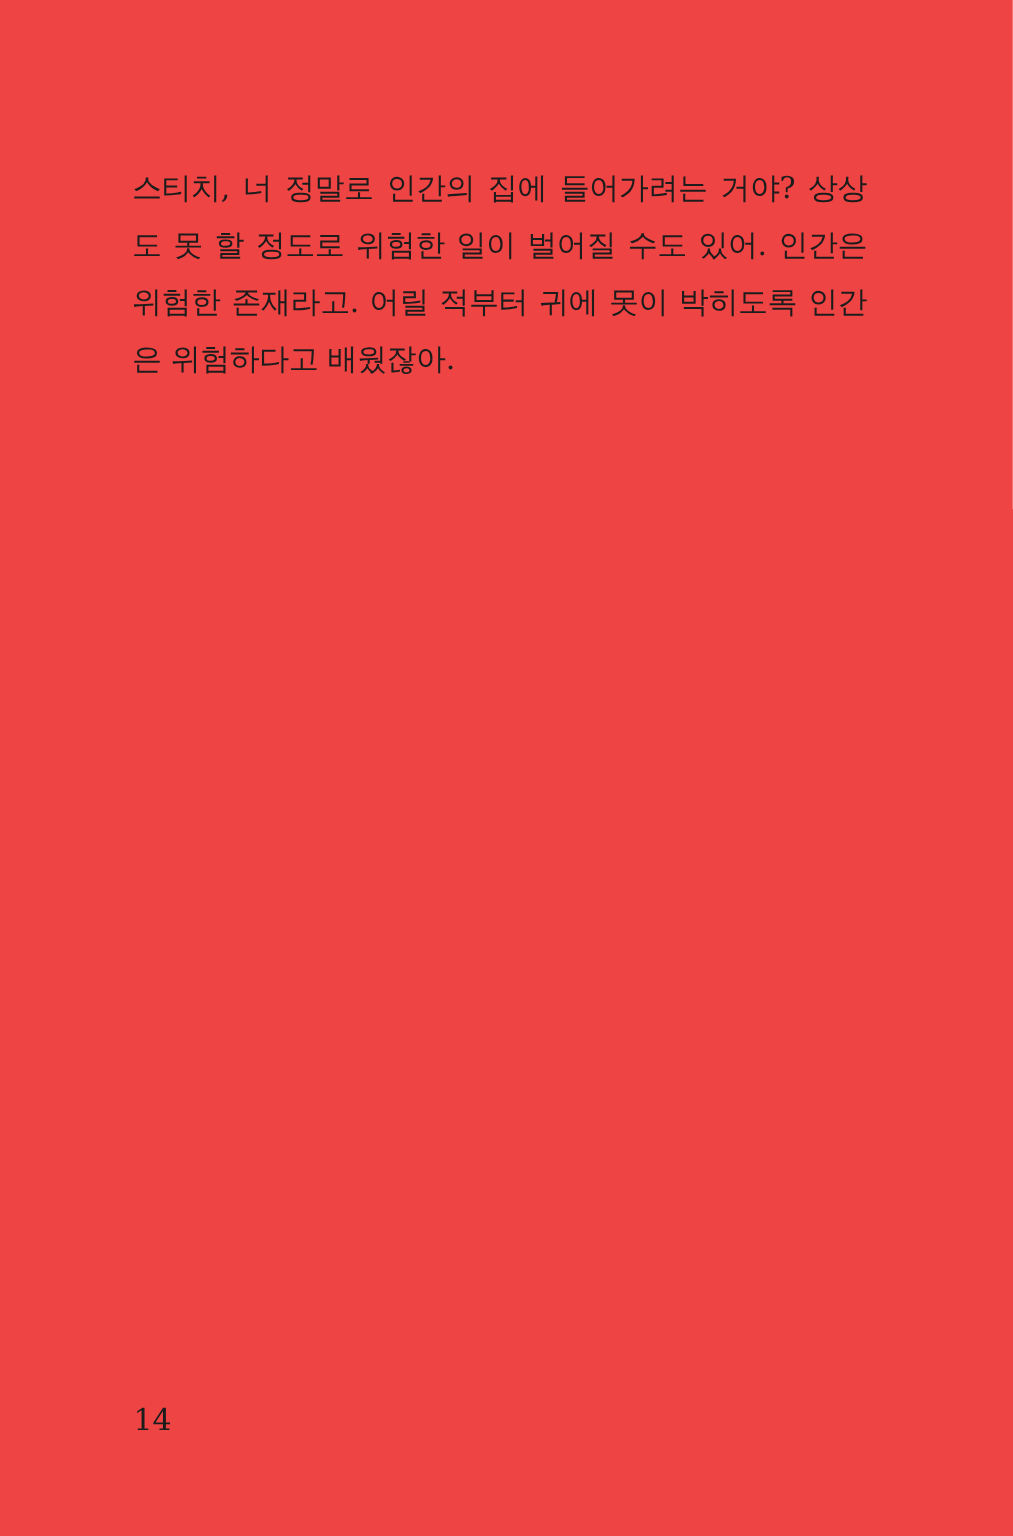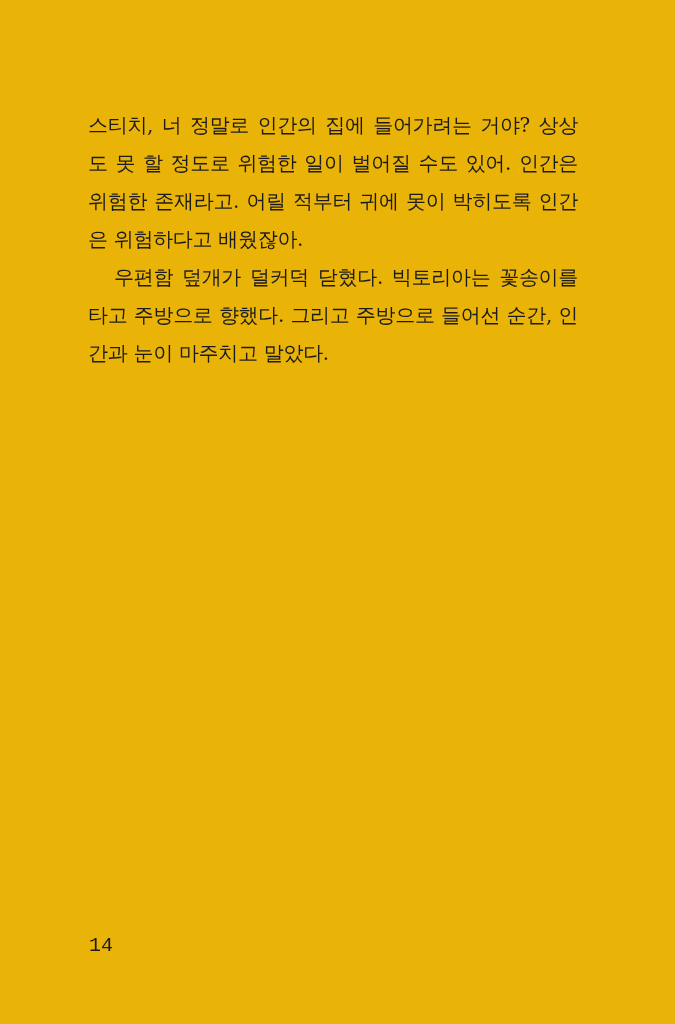--- a/index.html
+++ b/index.html
@@ -14,21 +14,21 @@
     overflow: hidden;
     font-family: "DejaVu Serif", "Liberation Serif", serif;
     color: #1c1c1c;
   }
   .page {
     position: absolute;
     left: 0;
     top: 0;
     width: 675px;
     height: 1024px;
-    background: #eab308;
+    background: #ef4444;
   }
   .text-block {
     position: absolute;
     left: 88px;
     top: 106px;
     width: 490px;
   }
   .text-block p {
     margin: 0;
     padding: 0;
@@ -42,28 +42,26 @@
     text-indent: 1.3em;
   }
   .page-number {
     position: absolute;
     left: 89px;
     top: 932px;
     font-size: 20px;
     line-height: 28px;
     color: #1c1c1c;
     font-variant-numeric: oldstyle-nums;
-    font-family: Liberation Mono, monospace;
   }
 </style>
 </head>
 <body>
 
 <div class="page">
 
   <div class="text-block">
     <p>스티치, 너 정말로 인간의 집에 들어가려는 거야? 상상도 못 할 정도로 위험한 일이 벌어질 수도 있어. 인간은 위험한 존재라고. 어릴 적부터 귀에 못이 박히도록 인간은 위험하다고 배웠잖아.</p>
-    <p class="indented">우편함 덮개가 덜커덕 닫혔다. 빅토리아는 꽃송이를 타고 주방으로 향했다. 그리고 주방으로 들어선 순간, 인간과 눈이 마주치고 말았다.</p>
   </div>
 
   <div class="page-number">14</div>
 
 </div>
 
 </body></html>

